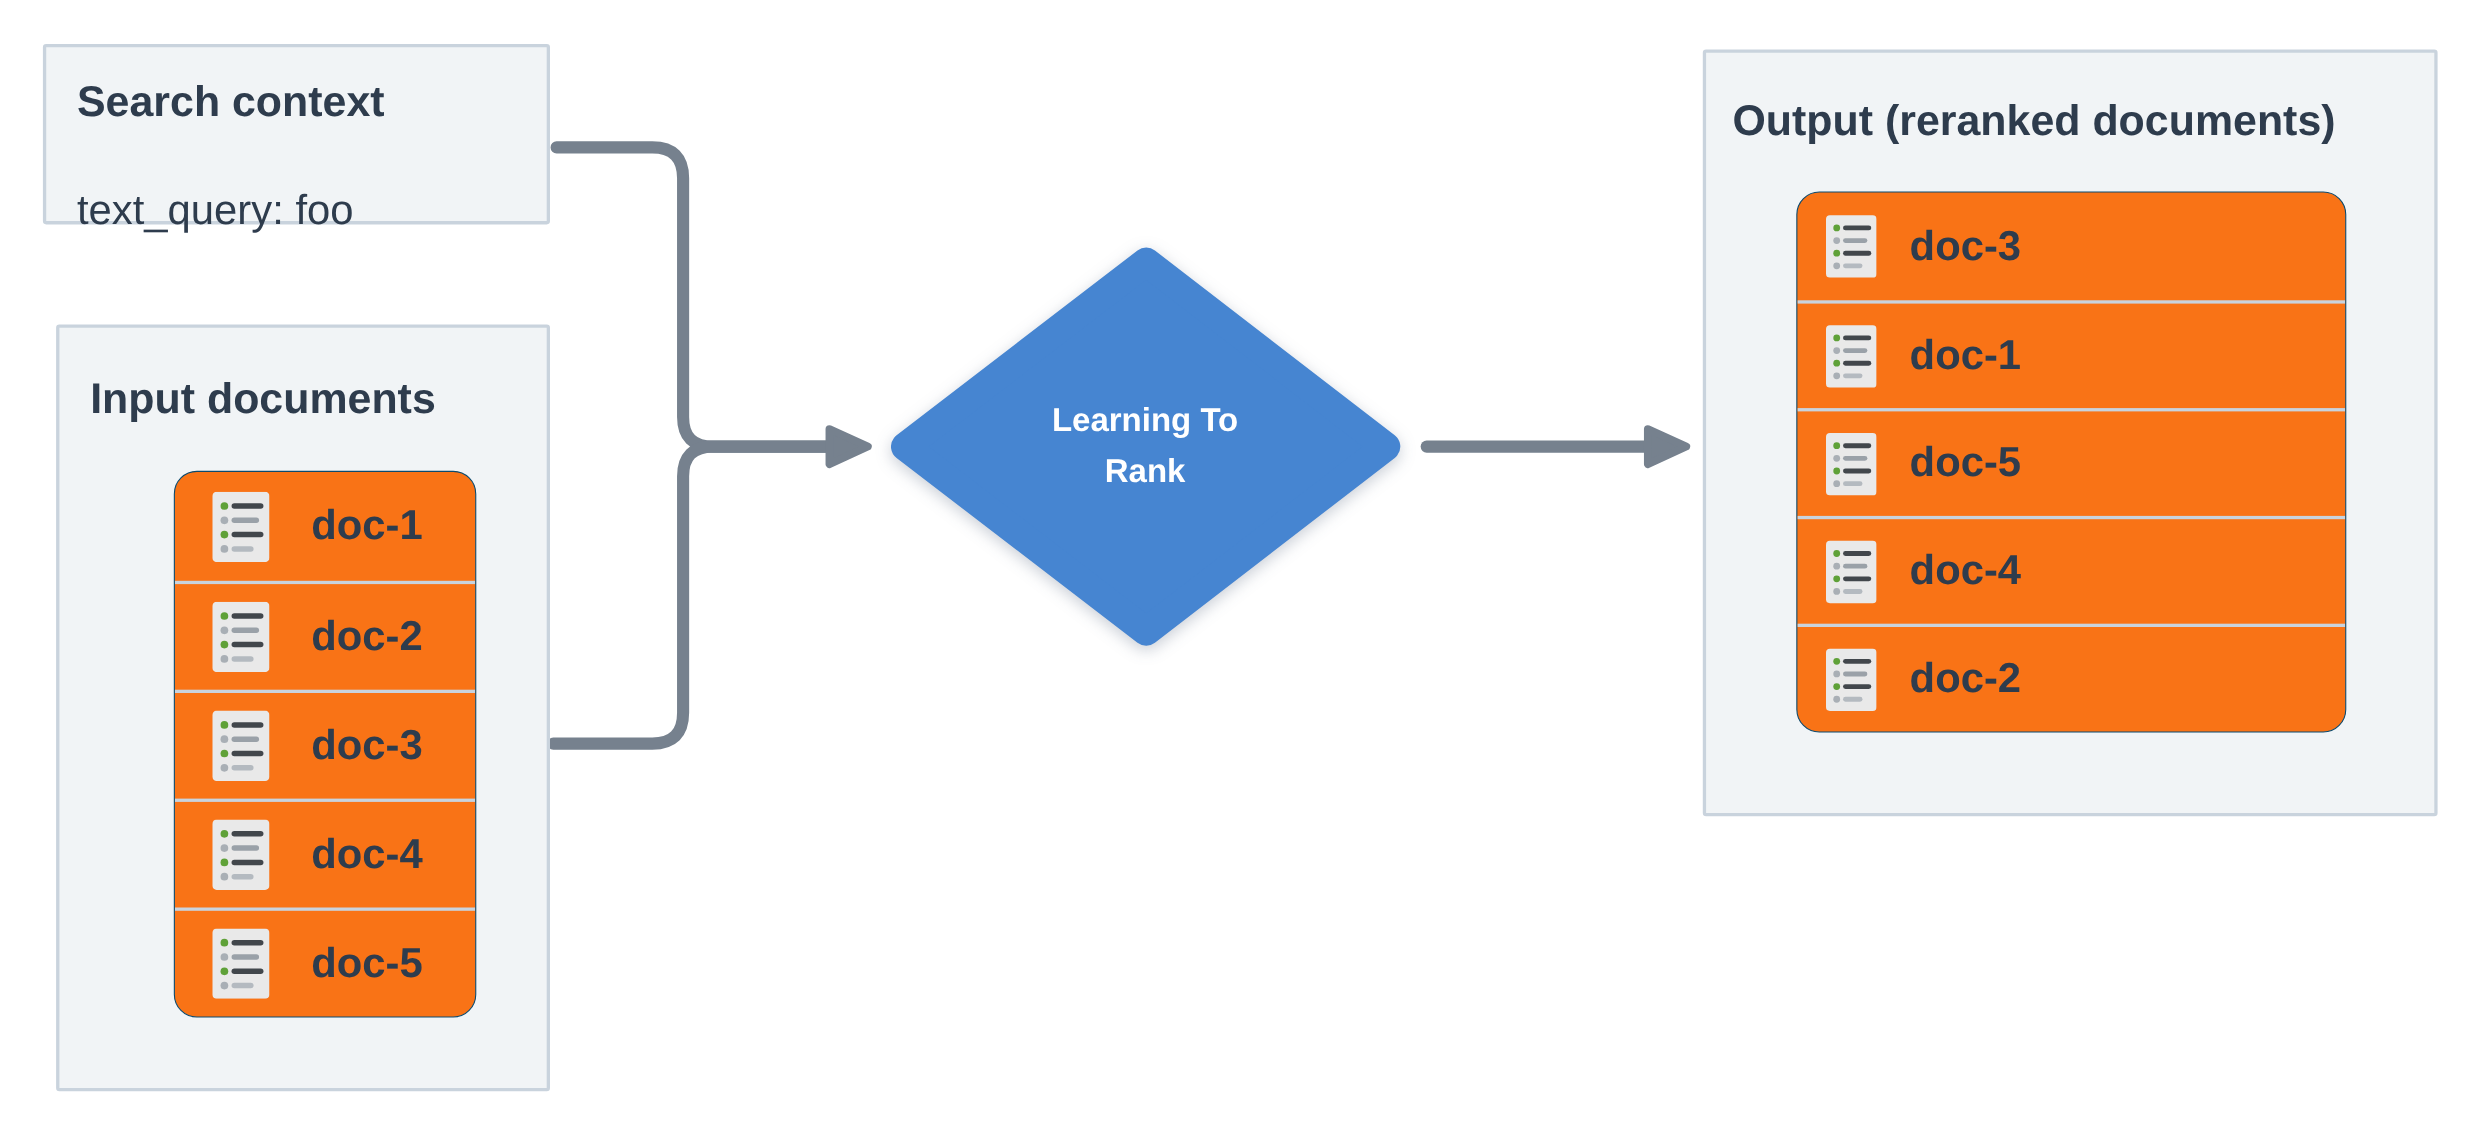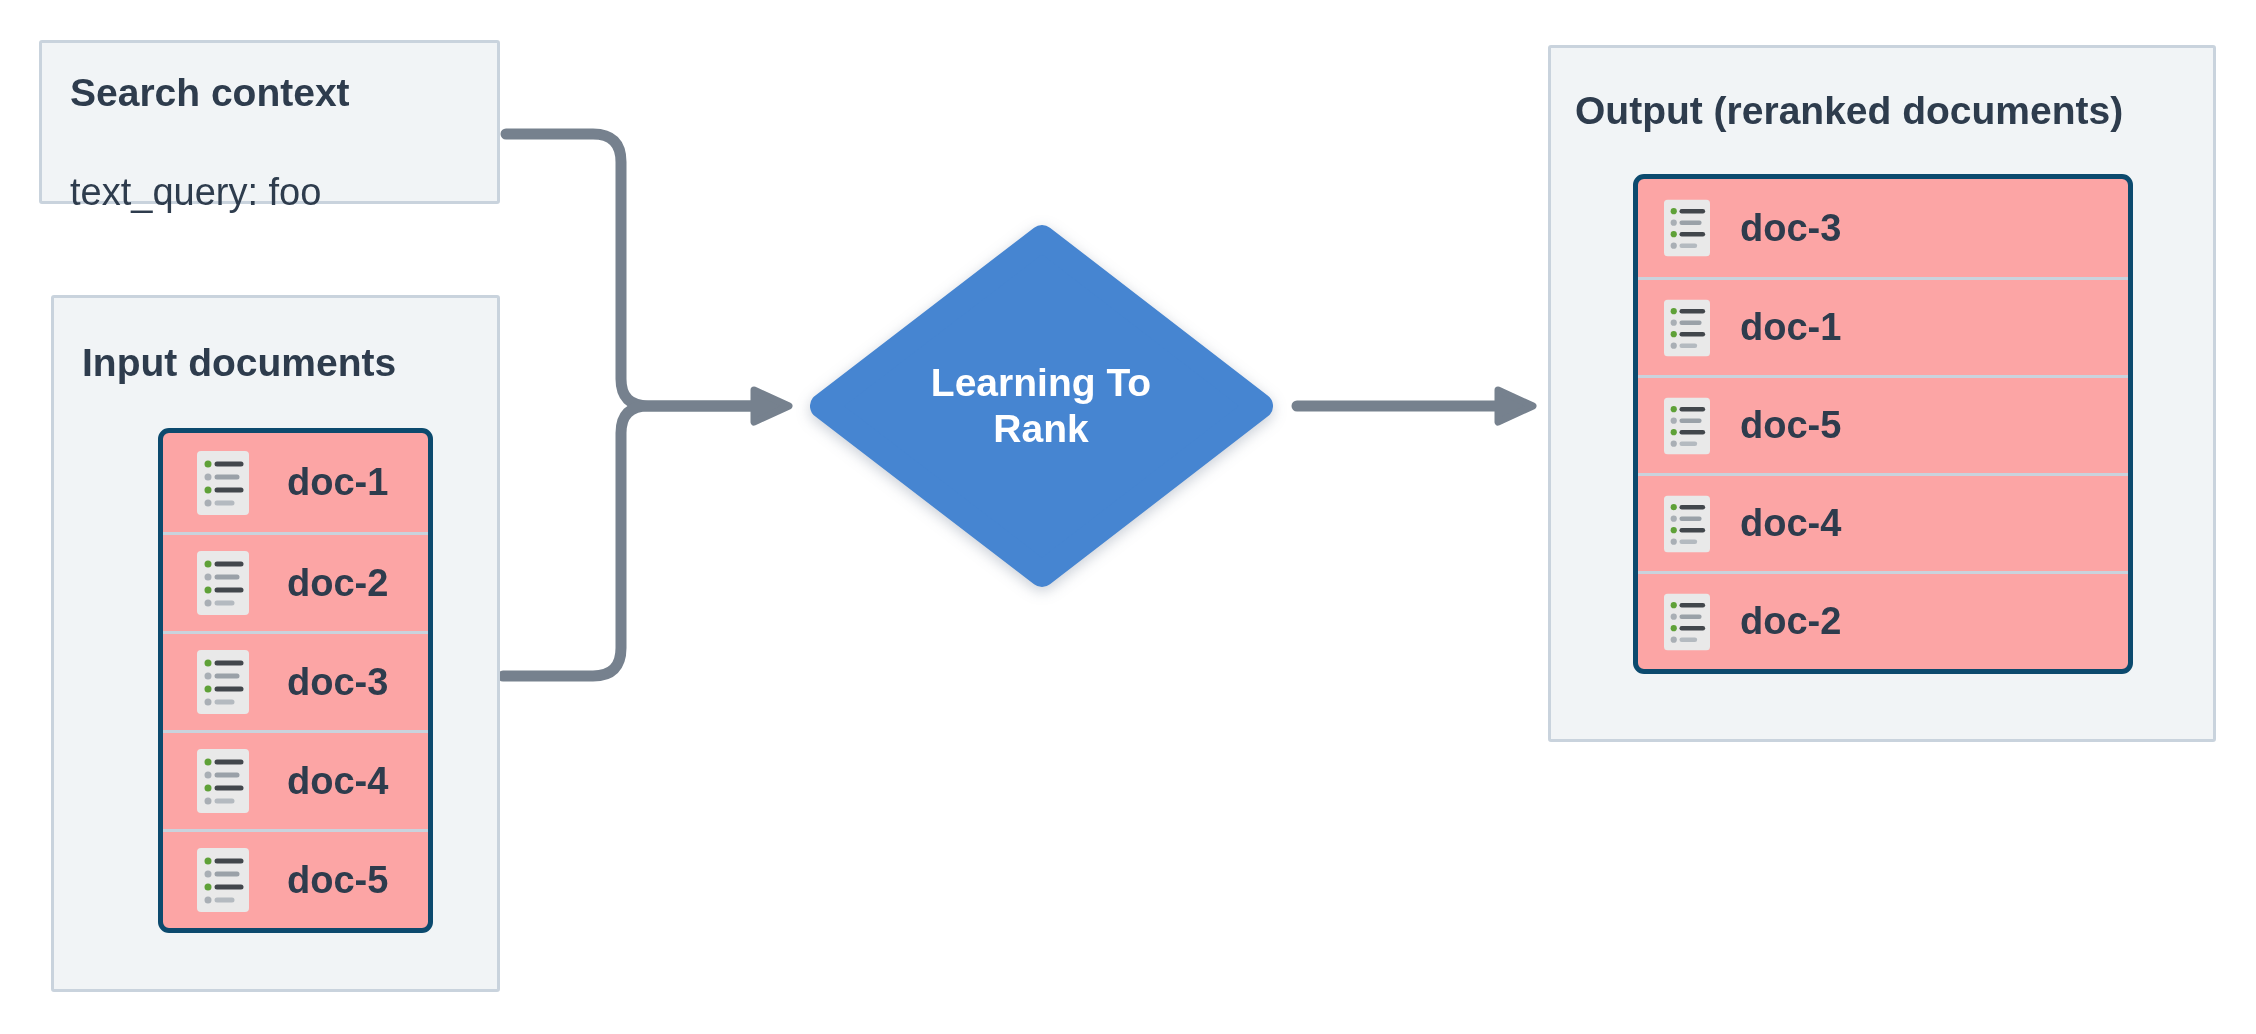--- a/index.html
+++ b/index.html
@@ -30,23 +30,23 @@
   }
 
   .search-box { left: 39px; top: 40px; width: 461px; height: 164px; padding: 27px 28px 0 28px; }
   .query-text { margin-top: 53px; font-size: 38px; line-height: 46px; font-weight: 400; white-space: nowrap; }
 
   .input-box  { left: 51px;  top: 295px; width: 449px; height: 697px; padding: 42px 0 0 28px; }
   .output-box { left: 1548px; top: 45px; width: 668px; height: 697px; padding: 40px 0 0 24px; }
 
   
   .doc-list {
-    background: #fca5a5;
-    border: 5px solid #0c4a6e;
-    border-radius: 11px;
+    background: #f97316;
+    border: 1px solid #0c4a6e;
+    border-radius: 21px;
     box-sizing: border-box;
     overflow: hidden;
   }
   .input-box .doc-list  { width: 275px; margin: 42px 0 0 76px; }
   .output-box .doc-list { width: 500px; margin: 40px 0 0 58px; }
 
   .doc-item {
     display: flex;
     align-items: center;
     box-sizing: border-box;
@@ -77,21 +77,21 @@
     stroke-width: 26;
     stroke-linejoin: round;
     filter: drop-shadow(0 4px 7px rgba(40, 60, 90, 0.25));
   }
 
   .diamond-label {
     position: absolute;
     left: 891px; top: 360px; width: 300px;
     text-align: center;
     font-weight: 700;
-    font-size: 39px;
+    font-size: 30px;
     line-height: 46px;
     color: #ffffff;
   }
 
   
   .ic-tile   { fill: #e9e9e9; }
   .ic-green  { fill: #5fa138; }
   .ic-gray   { fill: #a9afb5; }
   .ic-ln-dark  { stroke: #42474c; stroke-width: 5; stroke-linecap: round; }
   .ic-ln-mid   { stroke: #9aa1a8; stroke-width: 5; stroke-linecap: round; }

